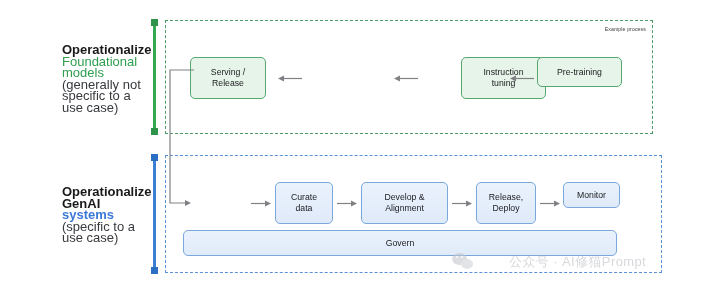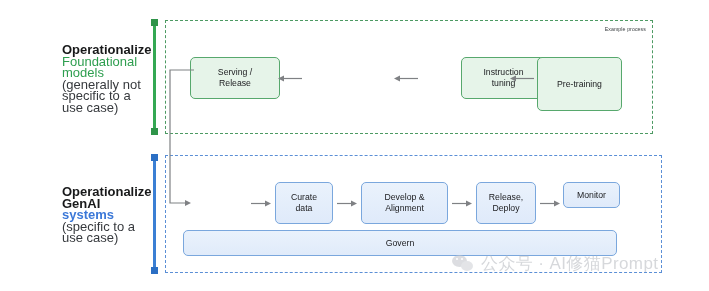--- a/index.html
+++ b/index.html
@@ -177,24 +177,25 @@
     position: absolute;
     left: 452px;
     top: 252px;
     display: flex;
     align-items: center;
     gap: 7px;
     opacity: 0.58;
     pointer-events: none;
   }
   #watermark .wm-text {
-    font-size: 17px;
+    font-size: 13px;
     color: #b9bcc2;
     letter-spacing: 0.4px;
     white-space: nowrap;
+    margin-left: 28px;
   }
   #watermark .wm-logo {
     width: 22px;
     height: 19px;
     position: relative;
     flex: 0 0 auto;
   }
   #watermark .wm-logo .bubble {
     position: absolute;
     border-radius: 50%;
@@ -238,33 +239,33 @@
   <div class="bracket" id="bracket-blue">
     <div class="stem"></div>
     <div class="cap top"></div>
     <div class="cap bottom"></div>
   </div>
 
   <div class="lane" id="lane-foundational">
     <div class="lane-caption">Example process</div>
   </div>
 
-  <div class="node green" style="left:190px; top:57px; width:90px; height:42px;">
+  <div class="node green" style="left:190px; top:57px; width:76px; height:42px;">
     <div>
       <div>Serving /</div>
       <div>Release</div>
     </div>
   </div>
   <div class="node green" style="left:421px; top:57px; width:85px; height:42px;margin-left:40px;">
     <div>
       <div>Instruction</div>
       <div>tuning</div>
     </div>
   </div>
-  <div class="node green" style="left:537px; top:57px; width:85px; height:54px;">
+  <div class="node green" style="left:537px; top:57px; width:85px; height:30px;">
     <div>
       <div>Pre-training</div>
     </div>
   </div>
 
   <div class="arrow" style="left:278px; top:74px; width:24px;">
     <svg width="24" height="9" viewBox="0 0 24 9">
       <line x1="24" y1="4.5" x2="5" y2="4.5" stroke="#7f8184" stroke-width="1.2"></line>
       <path d="M0 4.5 L6 1.6 L6 7.4 Z" fill="#7f8184"></path>
     </svg>

